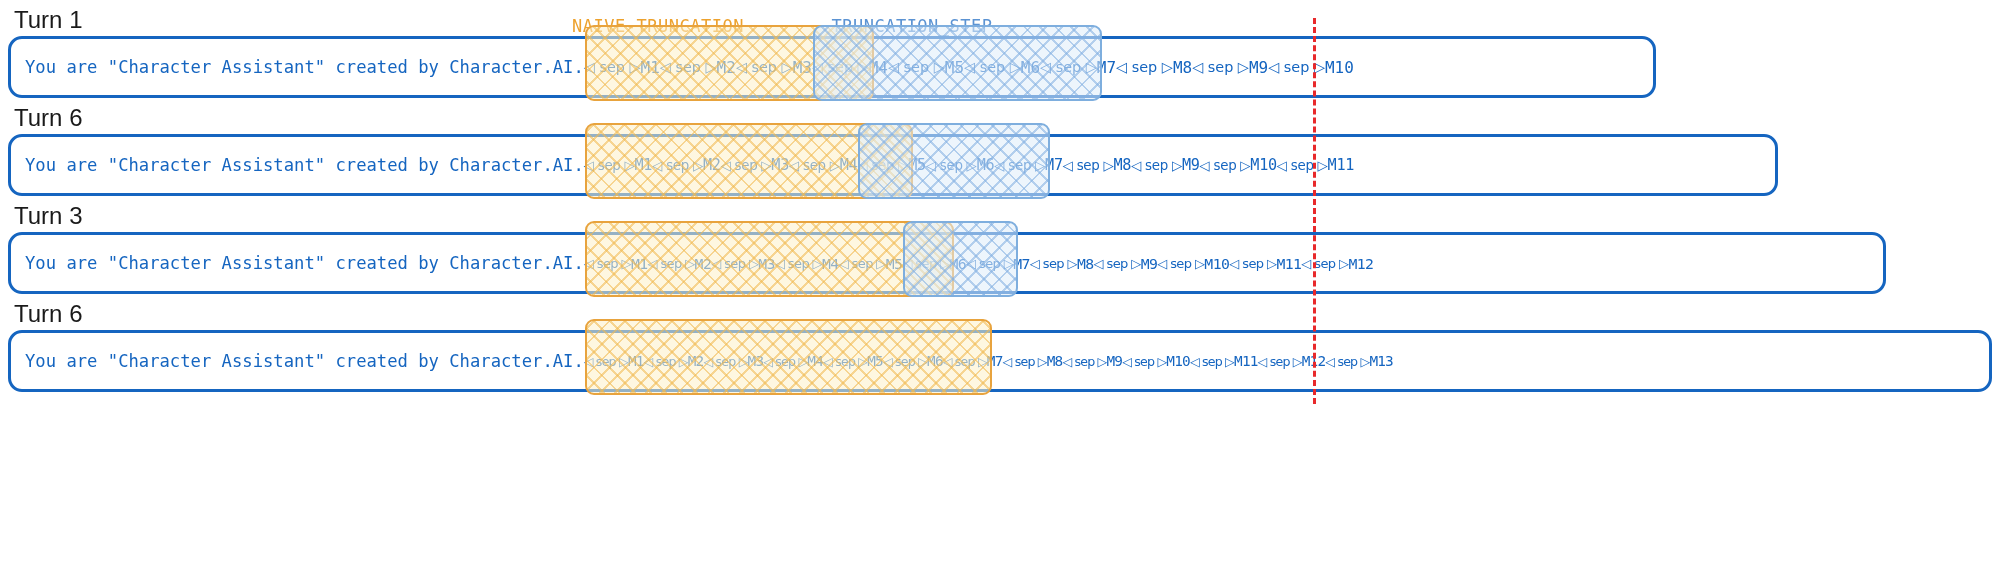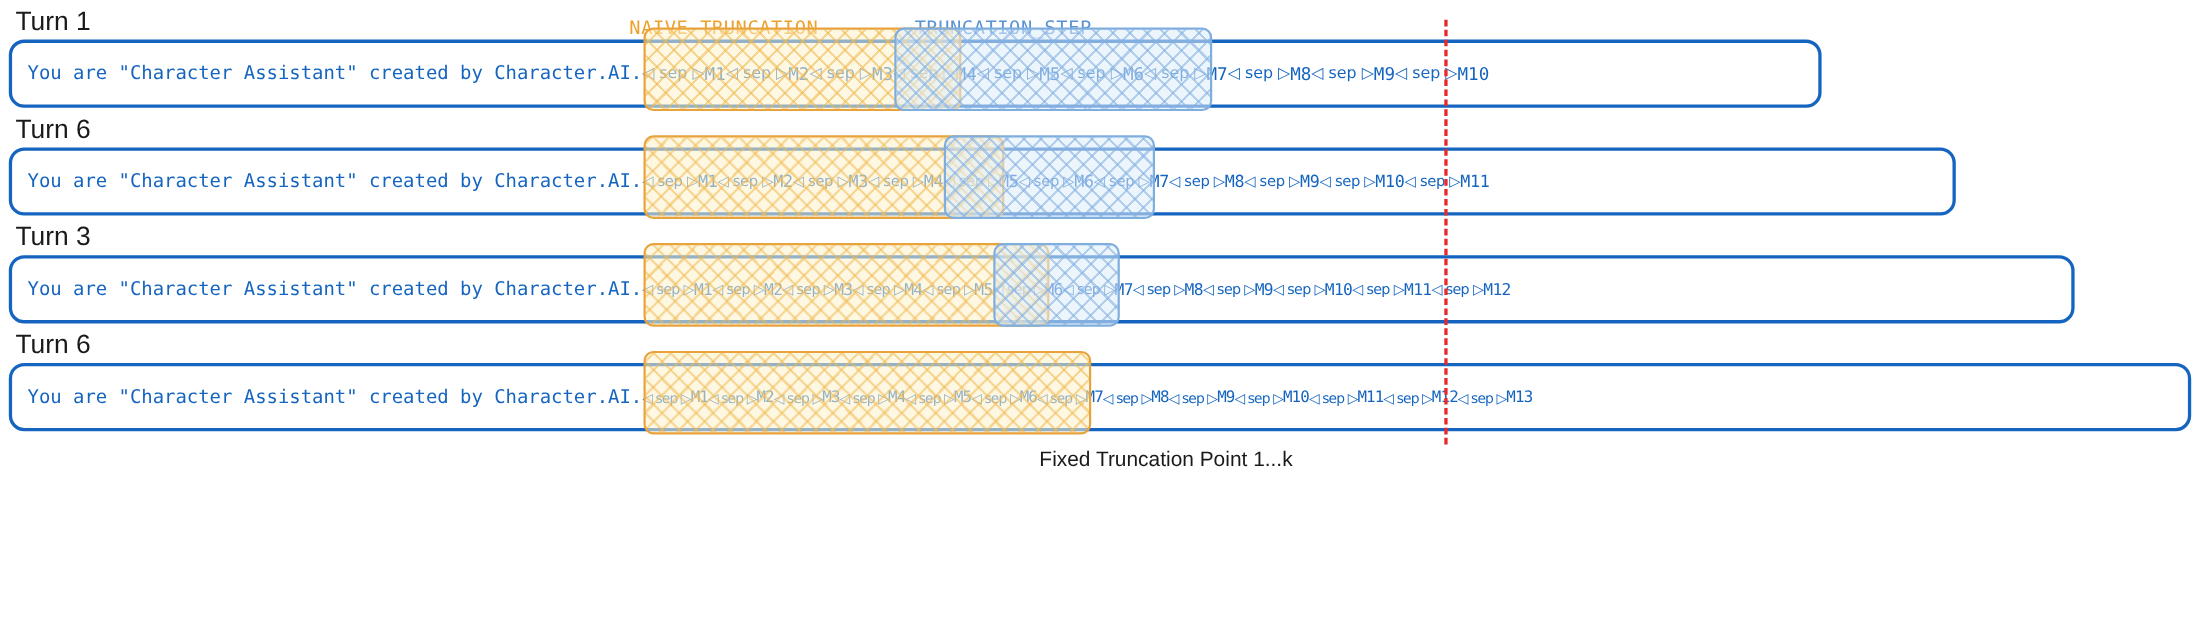--- a/index.html
+++ b/index.html
@@ -264,15 +264,14 @@
           <span class="tok" style="font-size: 14.4px; letter-spacing: -0.8px;">M12</span>
           <span class="sep" style="font-size: 12.6px; letter-spacing: -0.8px;">◁ sep ▷</span>
           <span class="tok" style="font-size: 14.4px; letter-spacing: -0.8px;">M13</span>
         </span>
       </div>
   <div class="hl naive" style="left: 573.781px; width: 407.062px; top: -14px; height: 76px;"></div>
     </div>
 
   <div class="trunc-line" style="left:1313px; top:18px; height:386px;"></div>
 
-  <div class="caption" style="left:1060px; top:408px;">Fixed Truncation Point 1...k</div>
 
 </div>
 
 </body></html>

